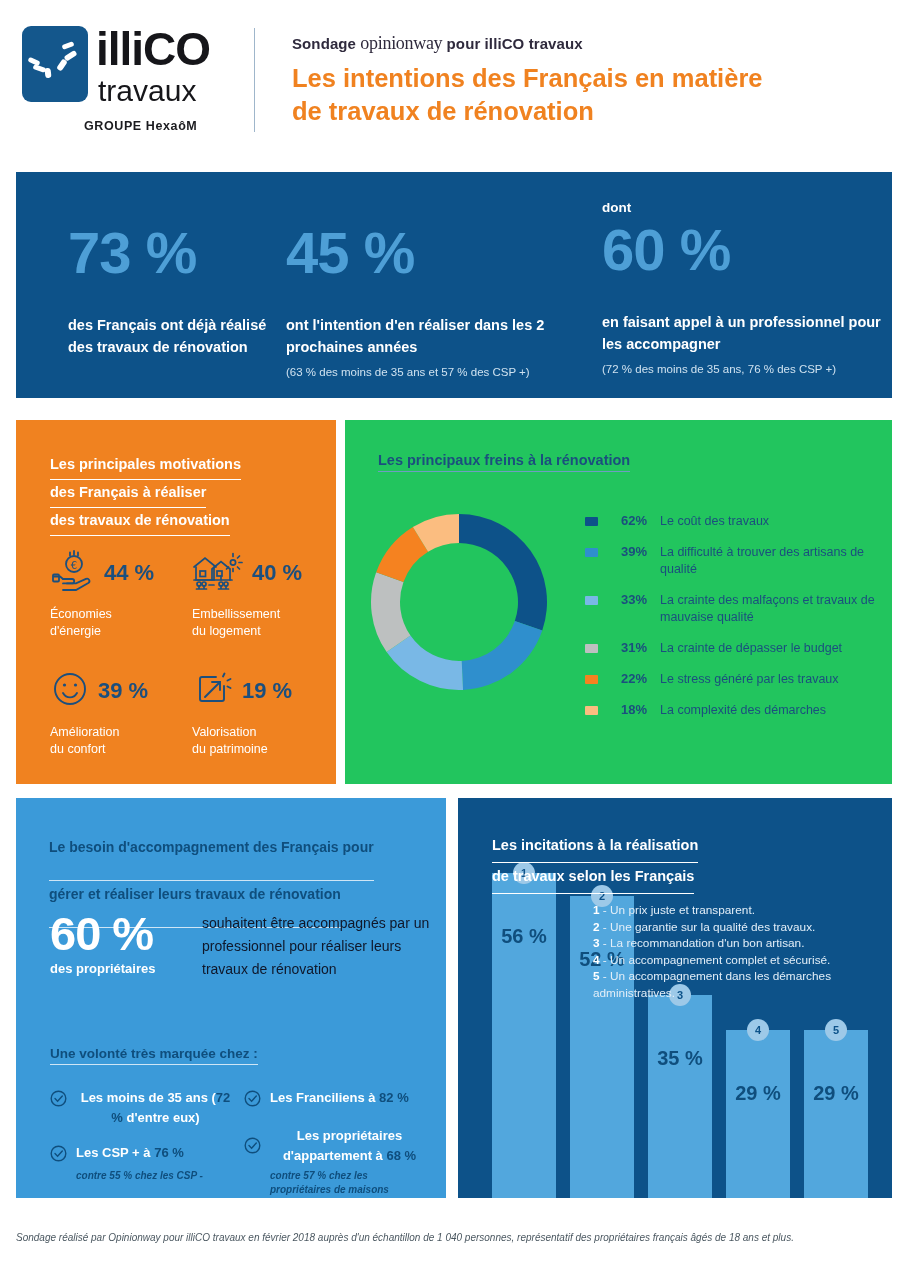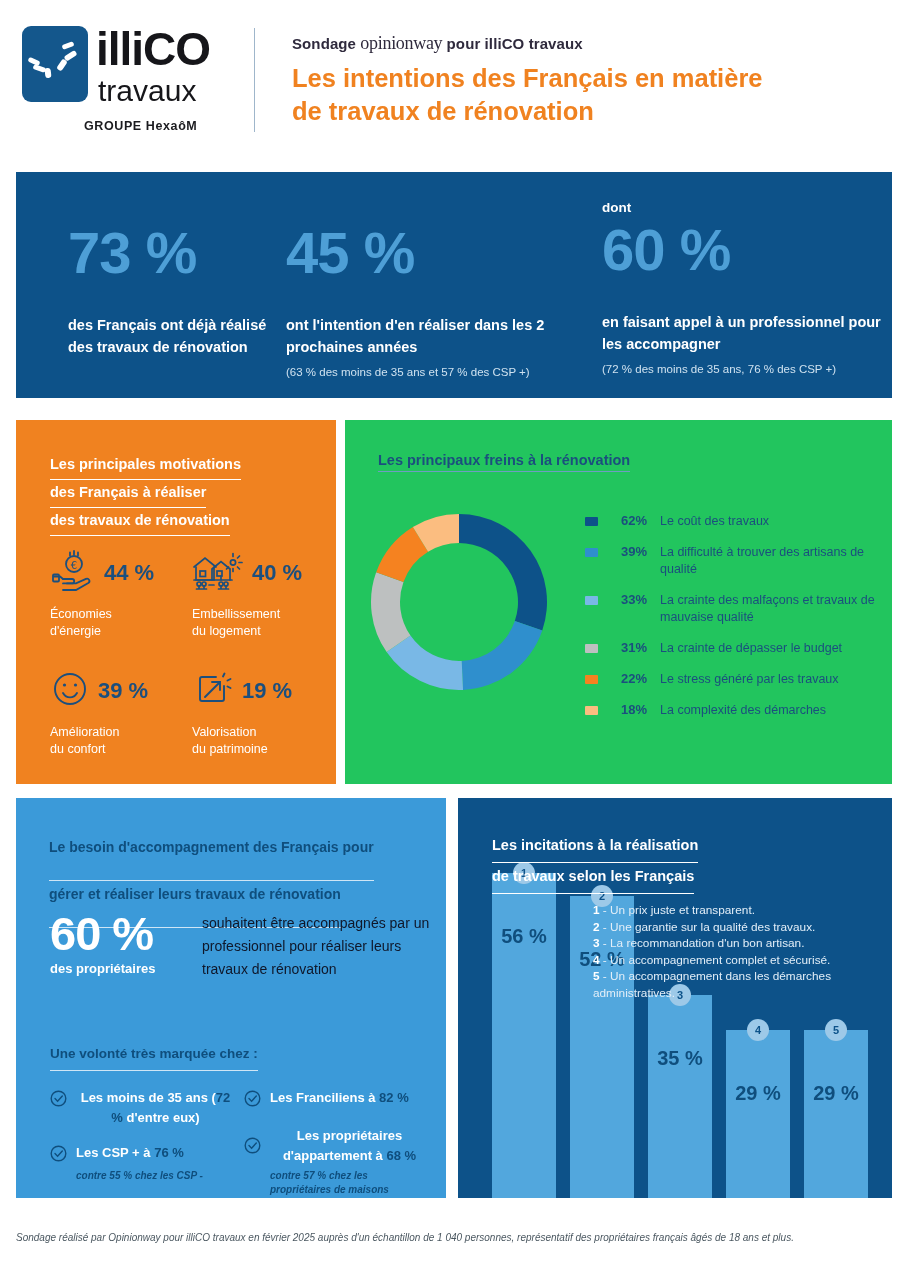--- a/index.html
+++ b/index.html
@@ -62,21 +62,21 @@
 
   
   .besoin{position:absolute;left:16px;top:798px;width:430px;height:400px;background:#3b9ad9;}
   .bes-title{position:absolute;left:33px;top:36px;width:380px;font-size:14px;font-weight:bold;color:#0f4e7d;line-height:27px;}
   .bes-title span{border-bottom:1.2px solid #cfe6f6;padding-bottom:19px;display:inline-block;}
   .bes-big{position:absolute;left:34px;top:113px;}
   .bes-big .num{font-size:47px;font-weight:bold;color:#ffffff;line-height:46px;letter-spacing:-1px;}
   .bes-big .cap{font-size:13px;font-weight:bold;color:#ffffff;margin-top:4px;}
   .bes-par{position:absolute;left:172px;top:114px;width:240px;font-size:14px;color:#0f172a;line-height:23px;margin-left:14px;}
   .bes-sub{position:absolute;left:34px;top:248px;font-size:13.5px;font-weight:bold;color:#0f4e7d;}
-  .bes-sub span{border-bottom:1.2px solid #cfe6f6;padding-bottom:9px;display:inline-block;}
+  .bes-sub span{border-bottom:1.2px solid #cfe6f6;padding-bottom:3px;display:inline-block;}
   .bullet{position:absolute;width:185px;display:flex;}
   .bullet .chk{flex:0 0 17px;margin-top:2px;}
   .bullet .btxt{margin-left:9px;font-size:13px;font-weight:bold;color:#ffffff;line-height:20px;text-align:center;}
   .bullet .btxt b{color:#0f4e7d;}
   .bullet .bnote{margin-left:26px;font-size:10px;font-style:italic;font-weight:bold;color:#0f4e7d;line-height:14px;margin-top:3px;}
   #bul-0{left:34px;top:290px;}
   #bul-1{left:228px;top:290px;}
   #bul-2{left:34px;top:345px;}
   #bul-3{left:228px;top:328px;}
 
@@ -390,15 +390,15 @@
     </div>
     <div class="inc-list" id="inc-list">
         <div><b>1 </b><span>- Un prix juste et transparent.</span></div>
         <div><b>2 </b><span>- Une garantie sur la qualité des travaux.</span></div>
         <div><b>3 </b><span>- La recommandation d'un bon artisan.</span></div>
         <div><b>4 </b><span>- Un accompagnement complet et sécurisé.</span></div>
         <div><b>5 </b><span>- Un accompagnement dans les démarches administratives.</span></div>
       </div>
   </div>
 
-  <div class="footer">Sondage réalisé par Opinionway pour illiCO travaux en février 2025 auprès d'un échantillon de 1 040 personnes, représentatif des propriétaires français âgés de 18 ans et plus.</div>
+  <div class="footer">Sondage réalisé par Opinionway pour illiCO travaux en février 2018 auprès d'un échantillon de 1 040 personnes, représentatif des propriétaires français âgés de 18 ans et plus.</div>
 
 </div>
 
 </body></html>

